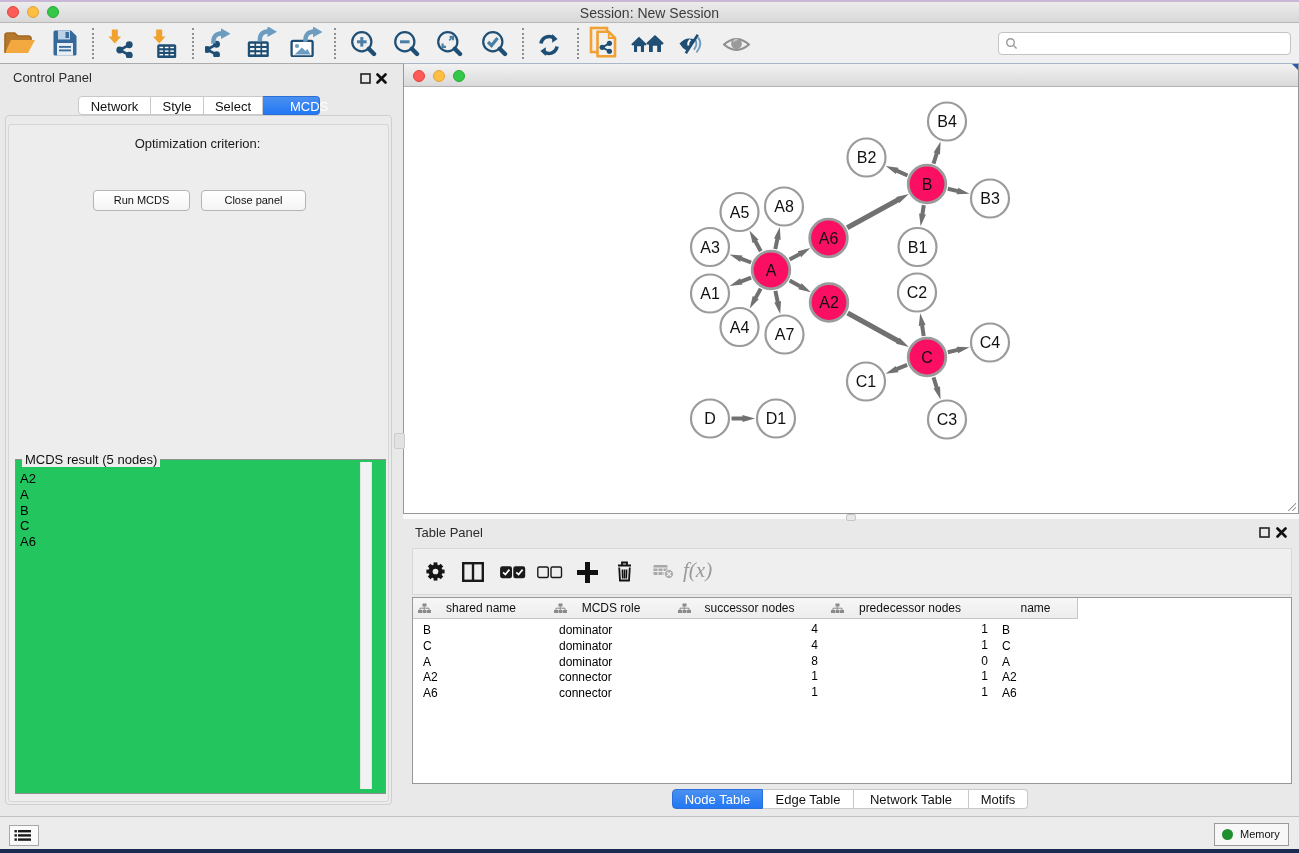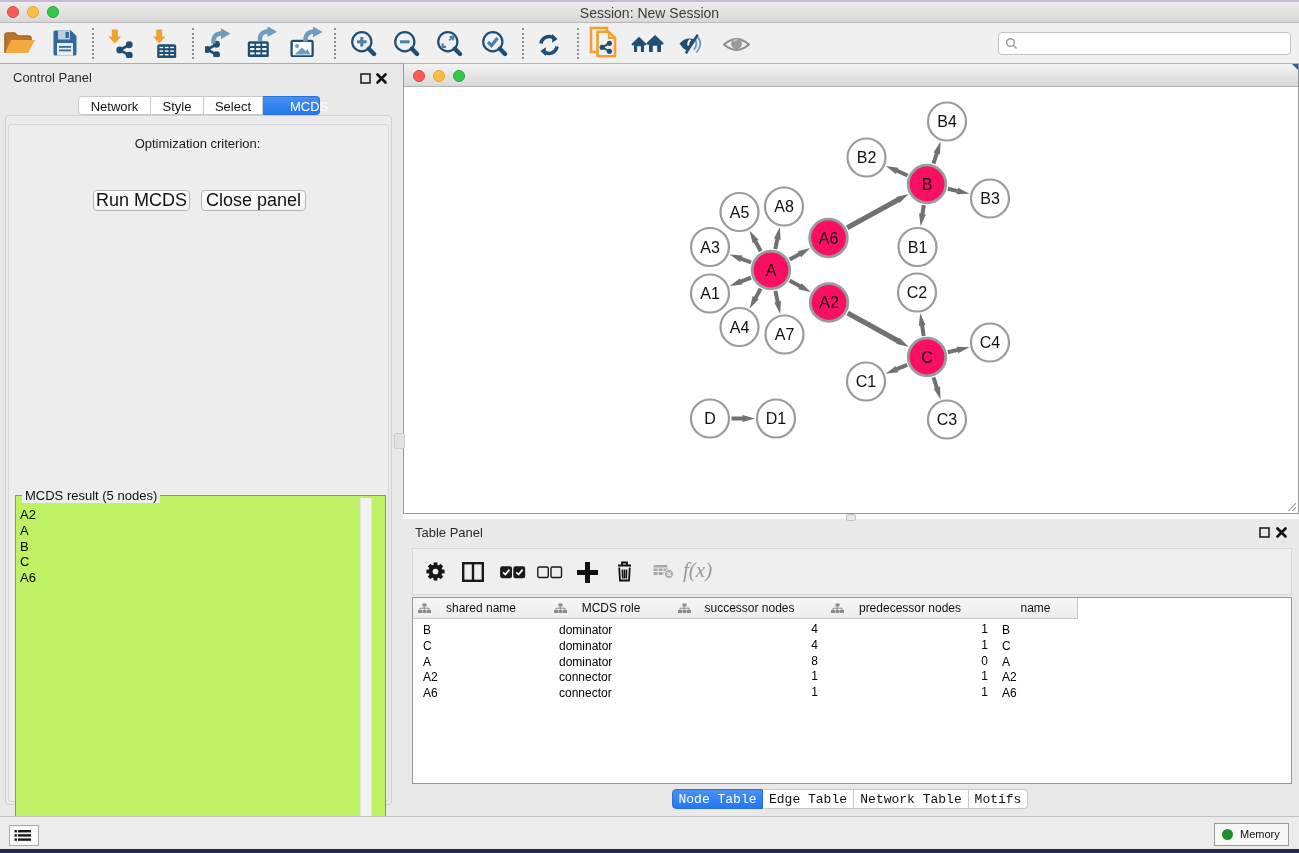--- a/index.html
+++ b/index.html
@@ -25,22 +25,22 @@
   #cp-inner{left:8px;top:124px;width:379px;height:676px;background:#ededed;border:1px solid #d6d6d6;border-radius:3px;}
   .tabs{position:absolute;display:flex;}
   .tab{height:19px;line-height:19px;background:#fff;border:1px solid #c9c9c9;border-left:none;font-size:13px;color:#111;text-align:center;box-sizing:border-box;}
   .tab.first{border-left:1px solid #c9c9c9;border-radius:4px 0 0 4px;}
   .tab.last{border-radius:0 4px 4px 0;padding-left:27px;}
   .tab.sel{background:linear-gradient(#4a90f0,#2277f4);color:#fff;border-color:#2d6fd8;}
   #optlabel{left:0px;top:136px;width:395px;text-align:center;font-size:13px;color:#1a1a1a;}
   #dropdown{left:43px;top:157px;width:309px;height:21px;background:#fff;border:1px solid #ababab;border-radius:5px;}
   #dropdown .txt{position:absolute;left:10px;top:2px;font-size:13px;color:#111;}
   #dropdown .spin{position:absolute;right:0;top:0;width:21px;height:21px;background:linear-gradient(#6aa9f7,#2a6ceb);border-radius:0 5px 5px 0;}
-  .btn{position:absolute;height:19px;background:linear-gradient(#ffffff,#f4f4f4);border:1px solid #b4b4b4;border-radius:4px;font-size:18px;color:#111;text-align:center;line-height:19px;}
-  #fieldset{left:15px;top:459px;width:369px;height:333px;border:1px solid #8f8f8f;background:#bef264;margin-top:36px;}
+  .btn{position:absolute;height:19px;background:linear-gradient(#ffffff,#f4f4f4);border:1px solid #b4b4b4;border-radius:4px;font-size:11px;color:#111;text-align:center;line-height:19px;}
+  #fieldset{left:15px;top:459px;width:369px;height:333px;border:1px solid #8f8f8f;background:#22c55e;}
   #fieldset .legend{position:absolute;left:6px;top:-8px;background:#ededed;padding:0 3px;font-size:13px;color:#111;}
   #fieldset .list{position:absolute;left:4px;top:11px;font-size:13px;color:#000;line-height:15.8px;}
   #fieldset .sbar{position:absolute;right:13px;top:2px;width:10px;height:327px;background:#f2f2f2;border-left:1px solid #e4e4e4;border-right:1px solid #e4e4e4;}
   
   #statusbar{left:0;top:816px;width:1299px;height:32px;background:#ececec;border-top:1px solid #c2c2c2;}
   #hambtn{position:absolute;left:9px;top:8px;width:28px;height:19px;background:#fafafa;border:1px solid #a8a8a8;}
   #membtn{position:absolute;left:1214px;top:6px;width:73px;height:21px;background:#f7f7f7;border:1px solid #9a9a9a;font-size:11px;color:#111;}
   #membtn .dot{position:absolute;left:7px;top:5px;width:11px;height:11px;border-radius:50%;background:#1e8f2e;}
   #membtn .mt{position:absolute;left:25px;top:4px;}
   
@@ -49,21 +49,21 @@
   #nw-title .t{position:absolute;left:0;right:0;top:3.5px;text-align:center;font-size:14px;color:#333;}
   #nw-canvas{position:absolute;left:0;top:23px;width:893px;height:425px;background:#fff;overflow:hidden;}
   
   #tp-title{left:415px;top:525px;font-size:13px;color:#2b2b2b;}
   #tp-toolbar{left:412px;top:548px;width:878px;height:45px;background:#efefef;border:1px solid #d8d8d8;}
   #tp-table{left:412px;top:597px;width:878px;height:185px;background:#fff;border:1px solid #979797;}
   .th{position:absolute;top:0;height:20px;background:linear-gradient(#f7f7f7,#ededed);border-right:1px solid #c6c6c6;border-bottom:1px solid #c6c6c6;font-size:12px;color:#111;}
   .th .lbl{position:absolute;left:0;right:0;top:3px;text-align:center;}
   .td{position:absolute;font-size:12px;color:#000;height:16px;}
   .bt-tabs{position:absolute;left:672px;top:789px;display:flex;}
-  .btab{height:20px;line-height:20px;background:#fff;border:1px solid #c9c9c9;border-left:none;font-size:13px;color:#111;text-align:center;box-sizing:border-box;font-family:Liberation Mono, monospace;}
+  .btab{height:20px;line-height:20px;background:#fff;border:1px solid #c9c9c9;border-left:none;font-size:13px;color:#111;text-align:center;box-sizing:border-box;}
   .btab.first{border-left:1px solid #c9c9c9;border-radius:4px 0 0 4px;}
   .btab.last{border-radius:0 4px 4px 0;}
   .btab.sel{background:linear-gradient(#4a90f0,#2277f4);color:#fff;border-color:#2d6fd8;}
 </style>
 </head>
 <body>
 <div id="app">
   <div class="abs" id="topline"></div>
   <div class="abs" id="titlebar">
     <div class="light" style="left:7px;top:4px;background:#fc5b57;border:1px solid #e2443f;"></div>

